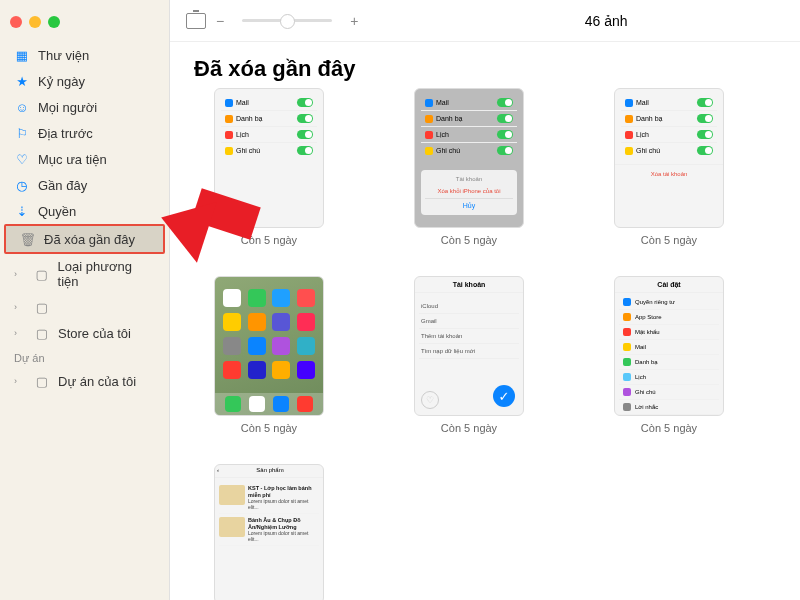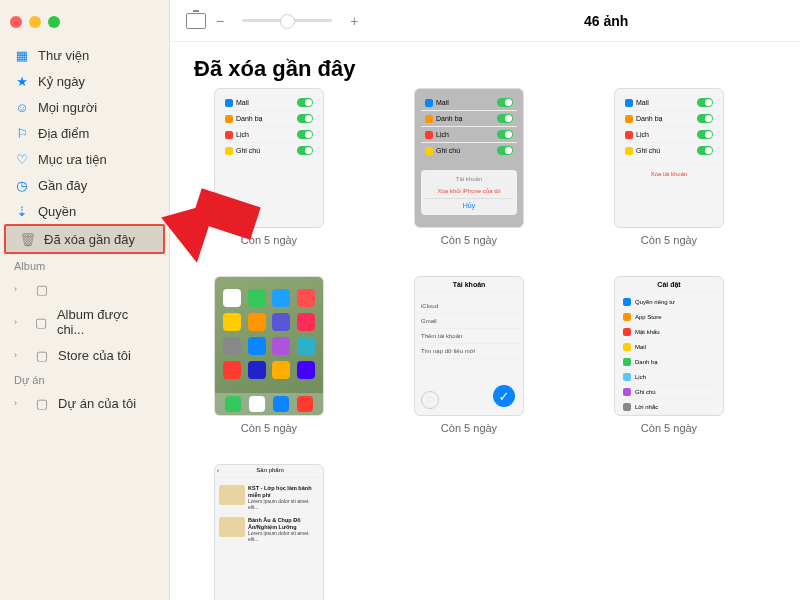--- a/index.html
+++ b/index.html
@@ -18,21 +18,21 @@
 .ico.blue{color:#0a84ff}
 .ico.gray{color:#888}
 .chev{width:10px;color:#888;font-size:9px;margin-right:2px}
 .main{flex:1;display:flex;flex-direction:column;background:#fff}
 .toolbar{height:42px;display:flex;align-items:center;padding:0 16px;gap:10px;border-bottom:1px solid #eee}
 .aspect-icon{width:20px;height:16px;border:1.5px solid #888;border-radius:2px;position:relative}
 .aspect-icon::after{content:"";position:absolute;top:-4px;left:6px;width:6px;height:2px;background:#888}
 .slider{flex:0 0 90px;height:3px;background:#ddd;border-radius:2px;position:relative;margin:0 8px}
 .slider::after{content:"";position:absolute;left:38px;top:-5px;width:13px;height:13px;background:#fff;border:1px solid #ccc;border-radius:50%}
 .slider-minus,.slider-plus{font-size:14px;color:#888}
-.count{margin-left:auto;margin-right:auto;font-size:14px;font-weight:700;transform:translateX(30px)}
+.count{margin-left:auto;margin-right:auto;font-size:14px;font-weight:400;transform:translateX(30px)}
 .content{padding:14px 24px;overflow:auto;flex:1}
 .title{font-size:22px;font-weight:700;margin-bottom:6px}
 .desc{font-size:12px;color:#888;margin-bottom:16px}
 .grid{display:flex;flex-wrap:wrap;gap:30px 50px}
 .thumb{width:150px}
 .thumb-img{width:110px;height:140px;margin:0 auto;background:#f4f4f4;border:1px solid #ddd;border-radius:6px;position:relative;overflow:hidden}
 .thumb-cap{text-align:center;font-size:11px;color:#666;margin-top:6px}
 .settings-list{padding:6px}
 .srow{display:flex;align-items:center;justify-content:space-between;font-size:7px;padding:3px 4px;border-bottom:1px solid #eee}
 .srow:last-child{border:none}
@@ -83,47 +83,46 @@
         <div class="nav-item">
           <span class="ico blue">★</span>
           <span>Kỷ ngày</span>
         </div>
         <div class="nav-item">
           <span class="ico blue">☺</span>
           <span>Mọi người</span>
         </div>
         <div class="nav-item">
           <span class="ico blue">⚐</span>
-          <span>Địa điểm</span>
+          <span>Địa trước</span>
         </div>
         <div class="nav-item">
           <span class="ico blue">♡</span>
           <span>Mục ưa tiện</span>
         </div>
         <div class="nav-item">
           <span class="ico blue">◷</span>
           <span>Gần đây</span>
         </div>
         <div class="nav-item">
           <span class="ico blue">⇣</span>
           <span>Quyền</span>
         </div>
         <div class="nav-item active">
           <span class="ico gray">🗑</span>
           <span>Đã xóa gần đây</span>
         </div>
-        <div class="section-label">Album</div>
         <div class="nav-item">
           <span class="chev">›</span>
           <span class="ico gray">▢</span>
+          <span>Loại phương tiện</span>
         </div>
         <div class="nav-item">
           <span class="chev">›</span>
           <span class="ico gray">▢</span>
-          <span>Album được chi...</span>
         </div>
         <div class="nav-item">
           <span class="chev">›</span>
           <span class="ico gray">▢</span>
           <span>Store của tôi</span>
         </div>
         <div class="section-label">Dự án</div>
         <div class="nav-item">
           <span class="chev">›</span>
           <span class="ico gray">▢</span>

